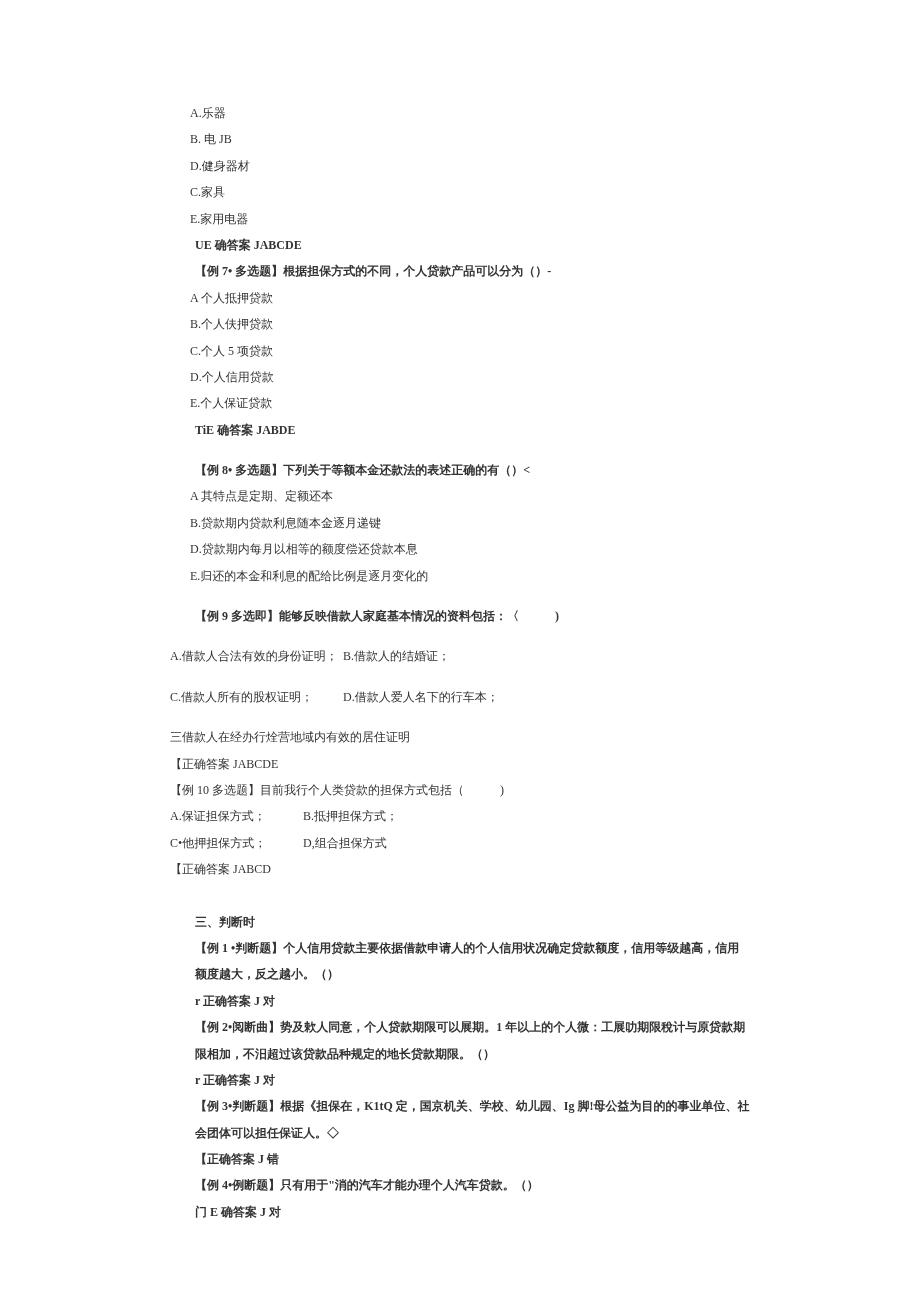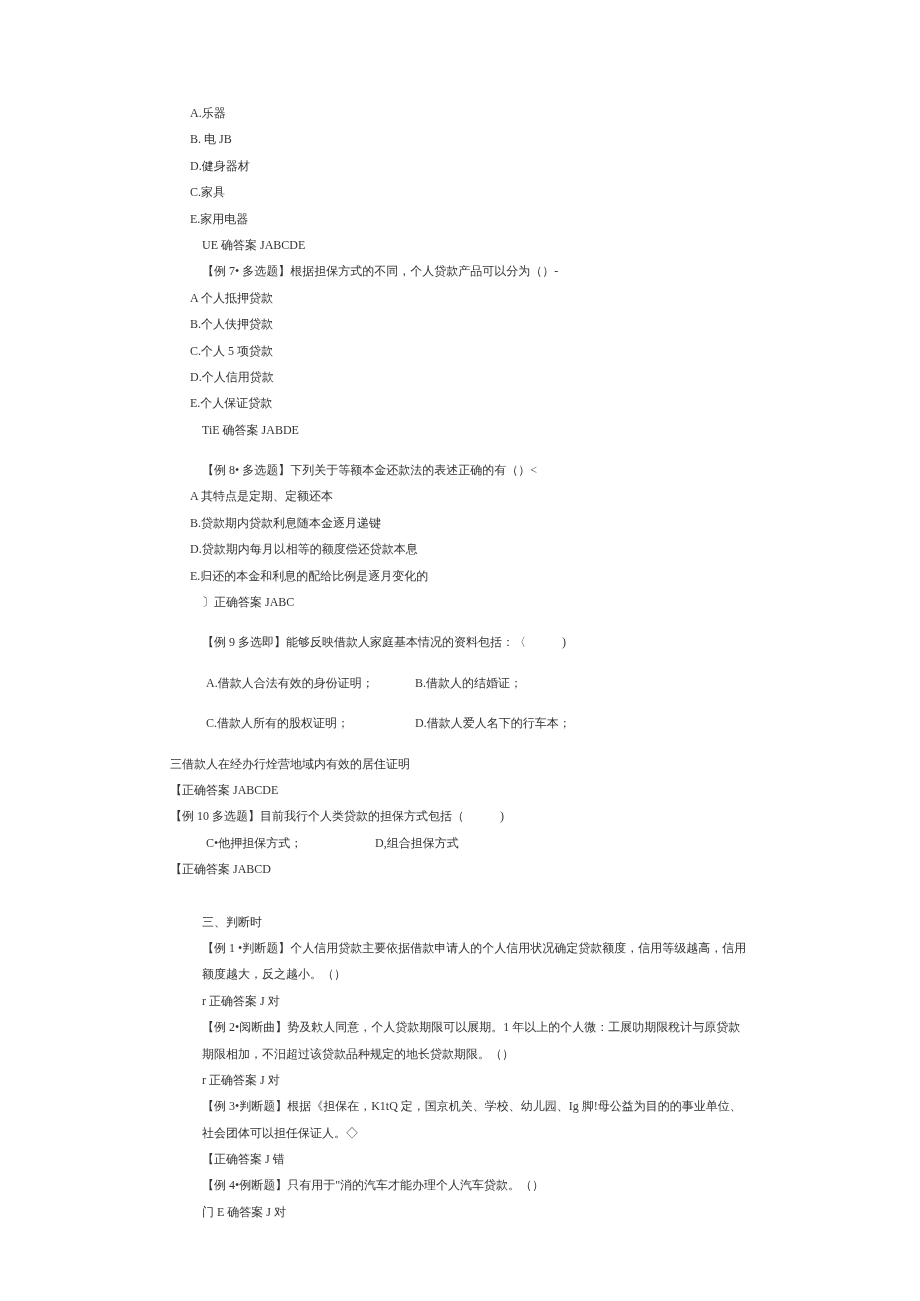--- a/index.html
+++ b/index.html
@@ -13,24 +13,24 @@
   }
   .page {
     width: 920px;
     min-height: 1301px;
     padding: 100px 170px 80px 190px;
     box-sizing: border-box;
   }
   .line {
     display: block;
   }
-  .indent-1 { margin-left: 12px; }
+  .indent-1 { margin-left: 5px; font-weight: bold; }
   .out-1 { margin-left: -20px; }
   .gap-above { margin-top: 14px; }
-  .inline-block { display: inline-block; margin-left: 36px; }
+  .inline-block { display: inline-block; }
 </style>
 </head>
 <body>
 
 <div class="page">
 
   <span class="line">A.乐器</span>
   <span class="line">B. 电 JB</span>
   <span class="line">D.健身器材</span>
   <span class="line">C.家具</span>
@@ -43,38 +43,41 @@
   <span class="line">C.个人 5 项贷款</span>
   <span class="line">D.个人信用贷款</span>
   <span class="line">E.个人保证贷款</span>
   <span class="line indent-1">TiE 确答案 JABDE</span>
 
   <span class="line indent-1 gap-above">【例 8• 多选题】下列关于等额本金还款法的表述正确的有（）&lt;</span>
   <span class="line">A 其特点是定期、定额还本</span>
   <span class="line">B.贷款期内贷款利息随本金逐月递键</span>
   <span class="line">D.贷款期内每月以相等的额度偿还贷款本息</span>
   <span class="line">E.归还的本金和利息的配给比例是逐月变化的</span>
-  <span class="line indent-1">〕正确答案 JABC</span>
 
   <span class="line indent-1 gap-above">【例 9 多选即】能够反映借款人家庭基本情况的资料包括：〈　　　)</span>
 
   <div class="line out-1 gap-above">
     <span class="inline-block" style="width:170px;">A.借款人合法有效的身份证明；</span>
     <span class="inline-block">B.借款人的结婚证；</span>
   </div>
 
   <div class="line out-1 gap-above">
     <span class="inline-block" style="width:170px;">C.借款人所有的股权证明；</span>
     <span class="inline-block">D.借款人爱人名下的行车本；</span>
   </div>
 
   <span class="line out-1 gap-above">三借款人在经办行烇营地域内有效的居住证明</span>
   <span class="line out-1">【正确答案 JABCDE</span>
 
   <span class="line out-1">【例 10 多选题】目前我行个人类贷款的担保方式包括（　　　)</span>
+  <div class="line out-1">
+    <span class="inline-block" style="width:130px;">A.保证担保方式；</span>
+    <span class="inline-block">B.抵押担保方式；</span>
+  </div>
   <div class="line out-1">
     <span class="inline-block" style="width:130px;">C•他押担保方式；</span>
     <span class="inline-block">D,组合担保方式</span>
   </div>
   <span class="line out-1">【正确答案 JABCD</span>
 
   <span class="line indent-1 gap-above" style="margin-top:26px;">三、判断时</span>
 
   <span class="line indent-1">【例 1 •判断题】个人信用贷款主要依据借款申请人的个人信用状况确定贷款额度，信用等级越高，信用额度越大，反之越小。（）</span>
   <span class="line indent-1">r 正确答案 J 对</span>

